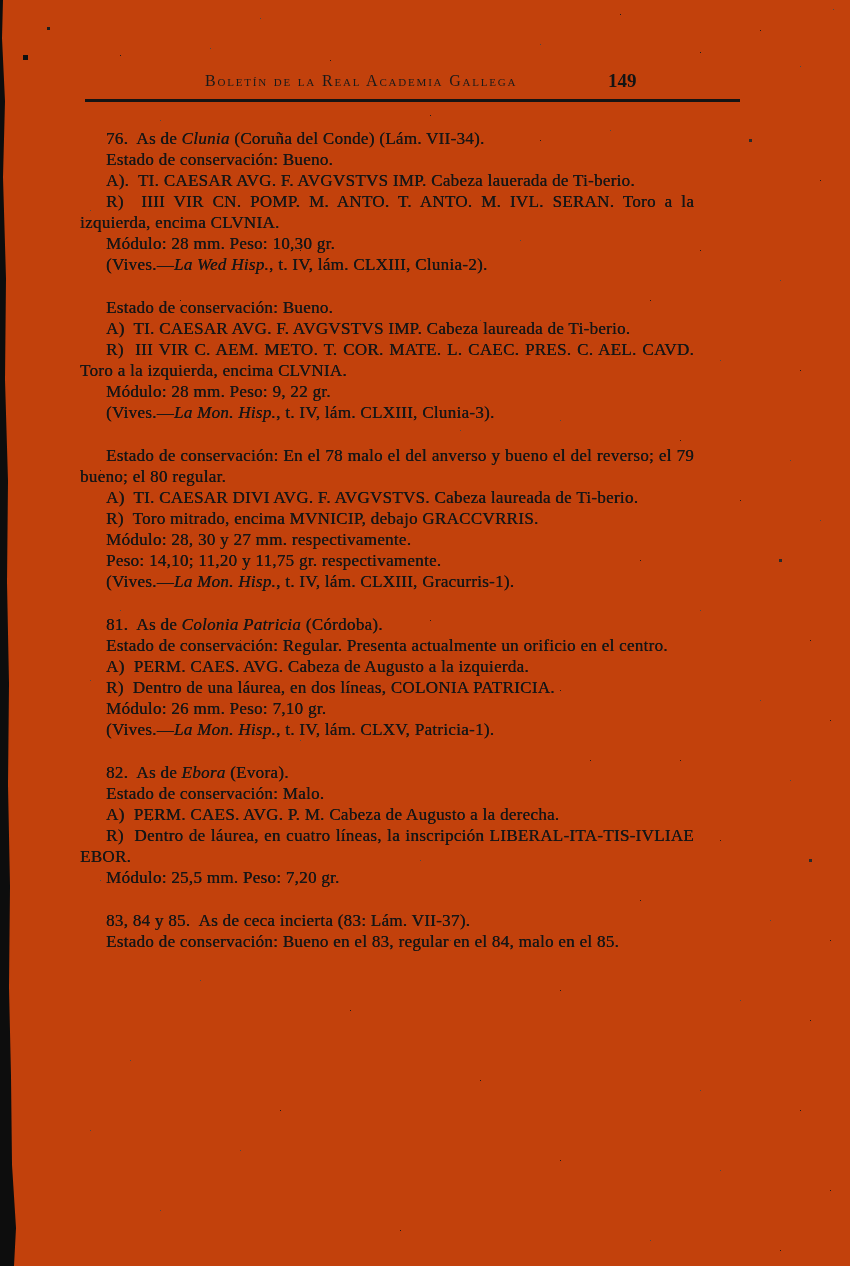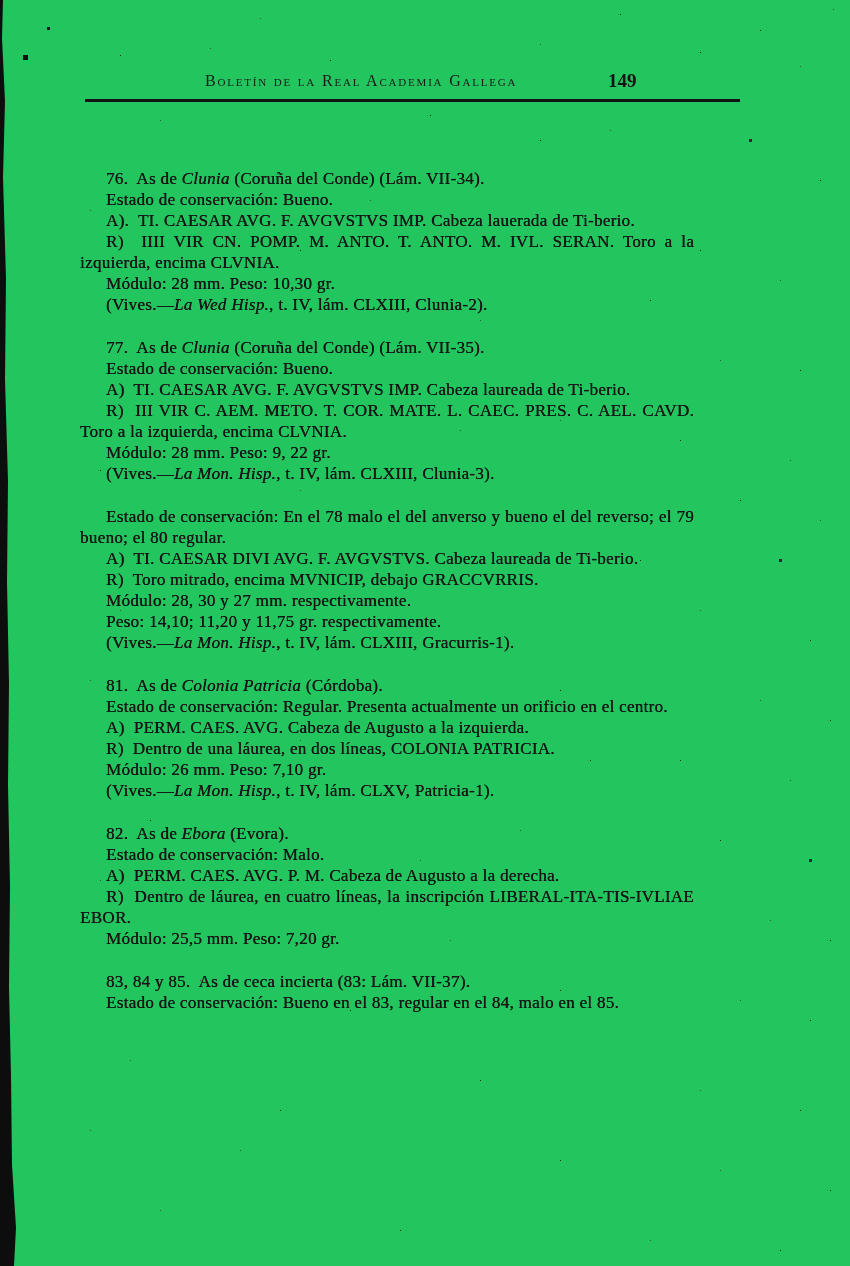--- a/index.html
+++ b/index.html
@@ -1,19 +1,19 @@
 <!DOCTYPE html>
 <html><head>
 <meta charset="utf-8">
 <style>
   html,body{margin:0;padding:0;background:#e8e8e8;}
   .page{
     position:relative;
     width:850px;height:1266px;
-    background:#22c55e;
+    background:#c2410c;
     overflow:hidden;
     font-family:"Liberation Serif","DejaVu Serif",serif;
     color:#161616;
   }
   
   .scan-bar{
     position:absolute;left:0;top:0;width:16px;height:1266px;
     background:#0d0d0d;
     clip-path:polygon(0 0,3px 0,2px 3%,5px 8%,3px 14%,6px 22%,5px 30%,8px 38%,7px 46%,9px 54%,8px 62%,10px 70%,9px 78%,11px 85%,12px 92%,16px 97%,14px 100%,0 100%);
   }
@@ -55,21 +55,20 @@
   }
   .head-rule{
     position:absolute;left:85px;top:99px;
     width:655px;height:3px;background:#141414;
     border:none;margin:0;
   }
   .content{
     position:absolute;left:80px;top:128px;width:614px;
     font-size:17px;line-height:21px;letter-spacing:0.3px;
     text-shadow:0.3px 0 0 currentColor;
-    margin-top:40px;
   }
   .entry{margin:0 0 22px 0;}
   .para{
     margin:0;text-indent:26px;text-align:justify;
     overflow-wrap:break-word;
   }
   .it{font-style:italic;}
 </style>
 </head>
 <body>
@@ -87,21 +86,20 @@
   <div class="content">
       <section class="entry">
         <p class="para"><span>76.&nbsp; As de </span><span class="it">Clunia</span><span> (Coruña del Conde) (Lám. VII-34).</span></p>
         <p class="para"><span>Estado de conservación: Bueno.</span></p>
         <p class="para"><span>A).&nbsp; TI. CAESAR AVG. F. AVGVSTVS IMP. Cabeza lauerada de Ti-berio.</span></p>
         <p class="para"><span>R)&nbsp; IIII VIR CN. POMP. M. ANTO. T. ANTO. M. IVL. SERAN. Toro a la izquierda, encima CLVNIA.</span></p>
         <p class="para"><span>Módulo: 28 mm. Peso: 10,30 gr.</span></p>
         <p class="para"><span>(Vives.—</span><span class="it">La Wed Hisp.</span><span>, t. IV, lám. CLXIII, Clunia-2).</span></p>
       </section>
       <section class="entry">
-        <p class="para"><span>77.&nbsp; As de </span><span class="it">Clunia</span><span> (Coruña del Conde) (Lám. VII-35).</span></p>
         <p class="para"><span>Estado de conservación: Bueno.</span></p>
         <p class="para"><span>A)&nbsp; TI. CAESAR AVG. F. AVGVSTVS IMP. Cabeza laureada de Ti-berio.</span></p>
         <p class="para"><span>R)&nbsp; III VIR C. AEM. METO. T. COR. MATE. L. CAEC. PRES. C. AEL. CAVD. Toro a la izquierda, encima CLVNIA.</span></p>
         <p class="para"><span>Módulo: 28 mm. Peso: 9, 22 gr.</span></p>
         <p class="para"><span>(Vives.—</span><span class="it">La Mon. Hisp.</span><span>, t. IV, lám. CLXIII, Clunia-3).</span></p>
       </section>
       <section class="entry">
         <p class="para"><span>Estado de conservación: En el 78 malo el del anverso y bueno el del reverso; el 79 bueno; el 80 regular.</span></p>
         <p class="para"><span>A)&nbsp; TI. CAESAR DIVI AVG. F. AVGVSTVS. Cabeza laureada de Ti-berio.</span></p>
         <p class="para"><span>R)&nbsp; Toro mitrado, encima MVNICIP, debajo GRACCVRRIS.</span></p>

